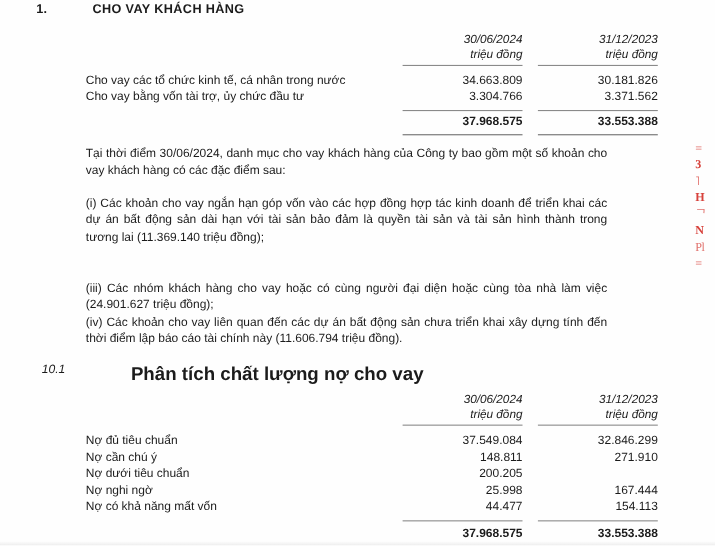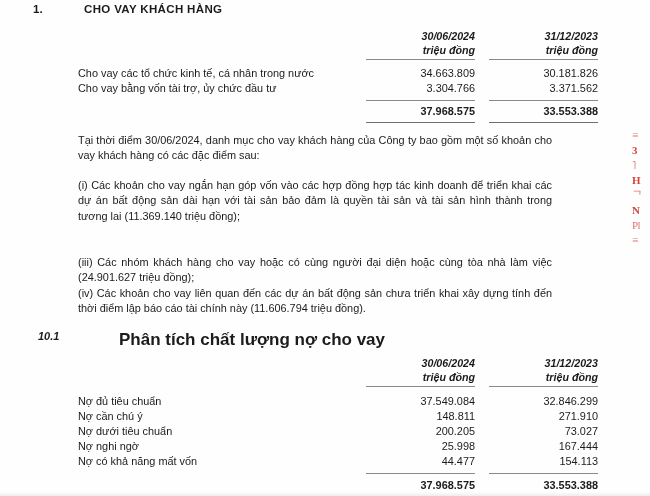--- a/index.html
+++ b/index.html
@@ -53,21 +53,20 @@
     left: 0;
     width: 650px;
   }
   .tbl .col-head {
     position: absolute;
     text-align: right;
     font-style: italic;
     font-size: 10.7px;
     line-height: 13.5px;
     color: #1b1b1b;
-    font-weight: bold;
   }
   .c1 { left: 355px; width: 120px; }
   .c2 { left: 480px; width: 118px; }
 
   .rule {
     position: absolute;
     height: 1px;
     background: #6f6f6f;
   }
   .rule.c1 { left: 366px; width: 109px; }
@@ -124,21 +123,21 @@
     position: absolute;
     left: 0;
     width: 650px;
     height: 16px;
   }
   .sub-num {
     position: absolute;
     left: 38px;
     top: 0;
     font-size: 11px;
-    font-weight: bold;
+    font-weight: normal;
     font-style: italic;
   }
   .sub-title {
     position: absolute;
     left: 84px;
     top: 0;
     font-size: 17px;
     font-weight: bold;
     margin-left: 35px;
   }
@@ -262,21 +261,20 @@
 
     <div class="row" style="top:53px;">
       <div class="lbl">Nợ cần chú ý</div>
       <div class="v1">148.811</div>
       <div class="v2">271.910</div>
     </div>
 
     <div class="row" style="top:68px;">
       <div class="lbl">Nợ dưới tiêu chuẩn</div>
       <div class="v1">200.205</div>
-      <div class="v2">73.027</div>
     </div>
 
     <div class="row" style="top:83px;">
       <div class="lbl">Nợ nghi ngờ</div>
       <div class="v1">25.998</div>
       <div class="v2">167.444</div>
     </div>
 
     <div class="row" style="top:98px;">
       <div class="lbl">Nợ có khả năng mất vốn</div>

